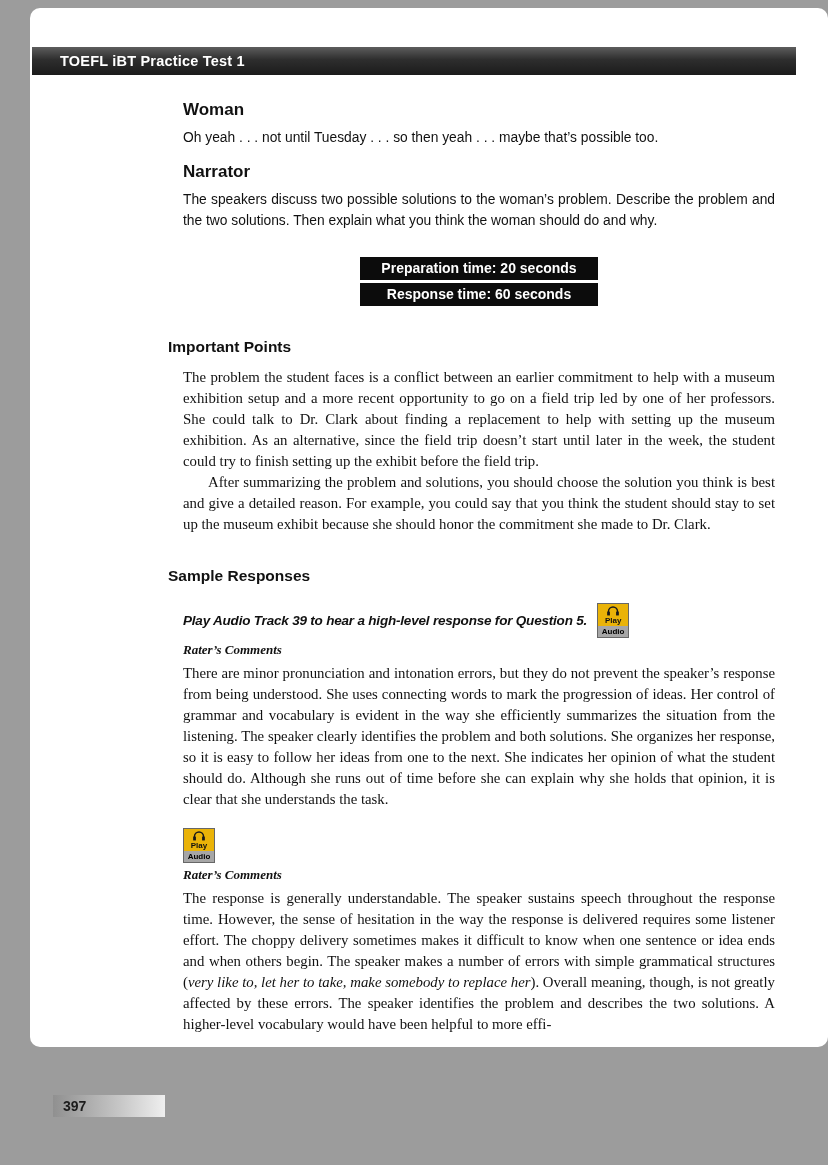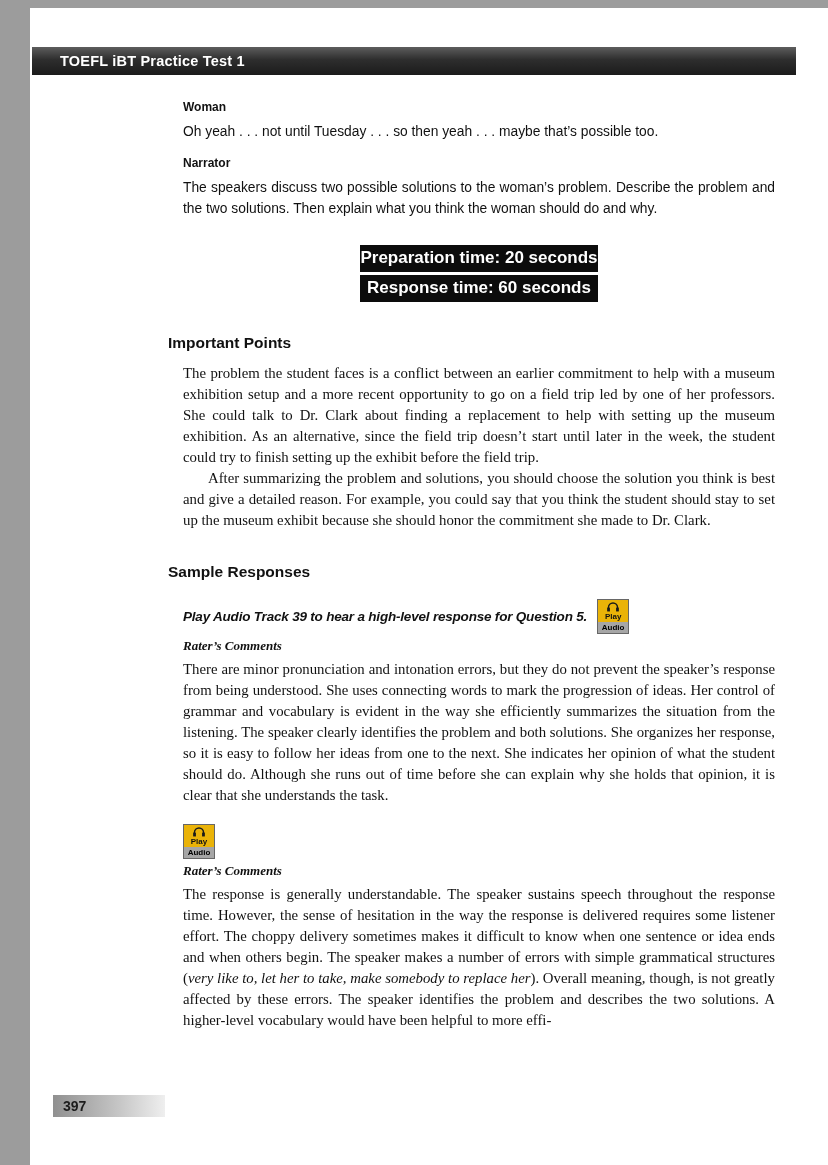--- a/index.html
+++ b/index.html
@@ -6,55 +6,56 @@
   body {
     width:828px; height:1165px;
     background:#9c9c9c;
     position:relative;
     font-family:"Liberation Serif", serif;
     color:#111;
     overflow:hidden;
   }
   .page {
     position:absolute; left:30px; top:8px;
-    width:798px; height:1157px;
+    width:798px; height:1039px;
     background:#ffffff;
+    border-radius:10px;
   }
   .header-bar {
     position:absolute; left:2px; top:39px;
     width:764px; height:28px;
     background:linear-gradient(180deg,#5d5d5d 0%, #2e2e2e 45%, #1b1b1b 100%);
     display:flex; align-items:center;
   }
   .header-title {
     color:#ffffff;
     font-family:"Liberation Sans", sans-serif;
     font-weight:bold; font-size:14.5px;
     margin-left:28px; letter-spacing:0.2px;
   }
   .content {
     position:absolute; left:0; top:78px; width:798px;
   }
   .content-inner { margin:0 53px 0 153px; }
 
   .speaker-label {
     font-family:"Liberation Sans", sans-serif;
-    font-weight:bold; font-size:12px;
+    font-weight:bold; font-size:17px;
     margin:14px 0 7px;
   }
   .transcript-line {
     font-family:"Liberation Sans", sans-serif;
     font-size:13.8px; line-height:21px;
     text-align:justify; margin:0;
   }
   .timer-box { width:238px; margin:26px auto 0; }
   .timer-bar {
     background:#0c0c0c; color:#ffffff;
     font-family:"Liberation Sans", sans-serif;
-    font-weight:bold; font-size:17px;
+    font-weight:bold; font-size:14px;
     text-align:center; padding:3px 0 4px;
     margin-bottom:3px;
   }
   .section-heading {
     font-family:"Liberation Sans", sans-serif;
     font-weight:bold; font-size:15.5px;
     margin:32px 0 11px -15px;
   }
   .body-para {
     font-size:14.8px; line-height:21px;

